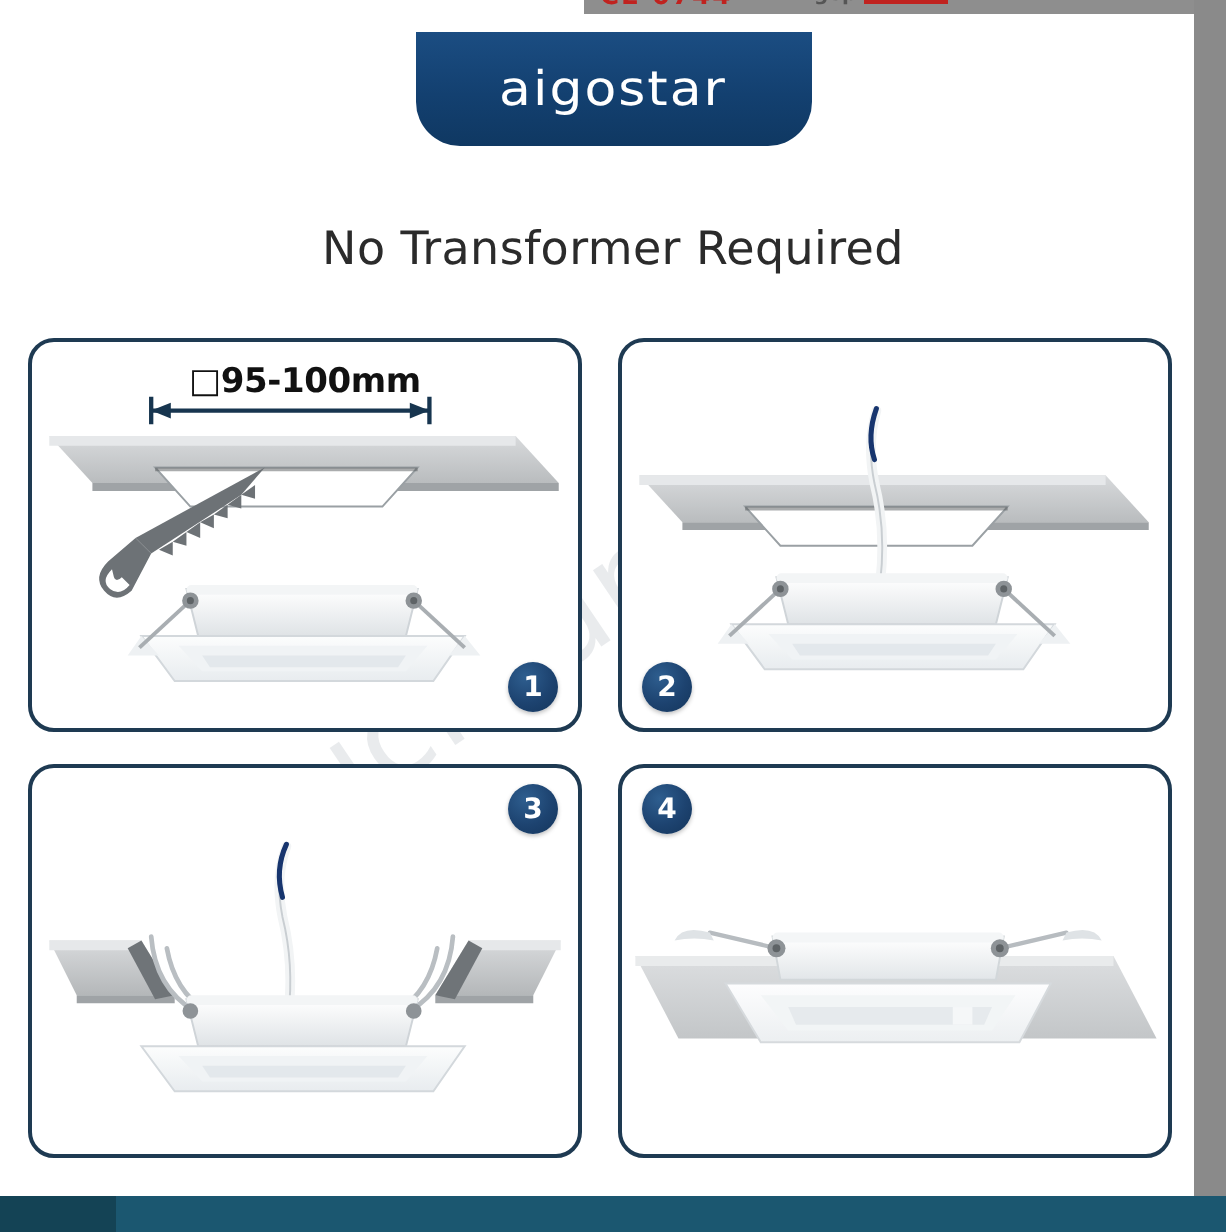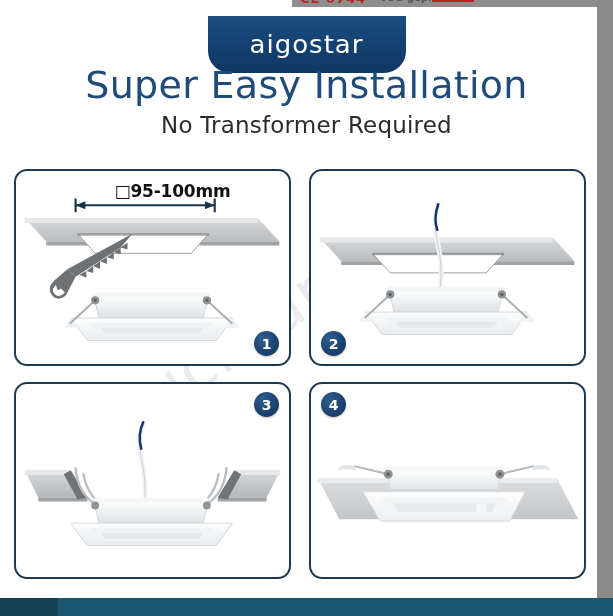--- a/index.html
+++ b/index.html
@@ -140,42 +140,40 @@
   .art{position:absolute;inset:0;}
   .art svg{display:block;width:100%;height:100%;}
 
   
   .dim-label{
     position:absolute;top:10px;left:0;width:100%;
     text-align:center;
     font-size:17px;color:#111;font-weight:600;
     letter-spacing:-0.2px;
     z-index:5;
-    margin-left:20px;
   }
 </style>
 </head>
 <body>
 
 <div id="page">
 
   <div class="top-strip">
     <div class="white-l"></div>
     <div class="cert">CE 0744</div>
     <div class="cert2">VDE-geprüft</div>
     <div class="cert3"></div>
   </div>
 
   <div class="right-gutter"></div>
 
   <div class="logo-badge">
     <span class="logo-text">aigostar</span>
   </div>
 
-  <div class="title">Super Easy Installation</div>
   <div class="subtitle">No Transformer Required</div>
 
   <div class="watermark">beleuchtung.de</div>
 
   <div class="grid">
 
     <div class="panel p1">
       <div class="dim-label">□95-100mm</div>
       <div class="art">
         <svg viewBox="0 0 277 197" xmlns="http://www.w3.org/2000/svg">

